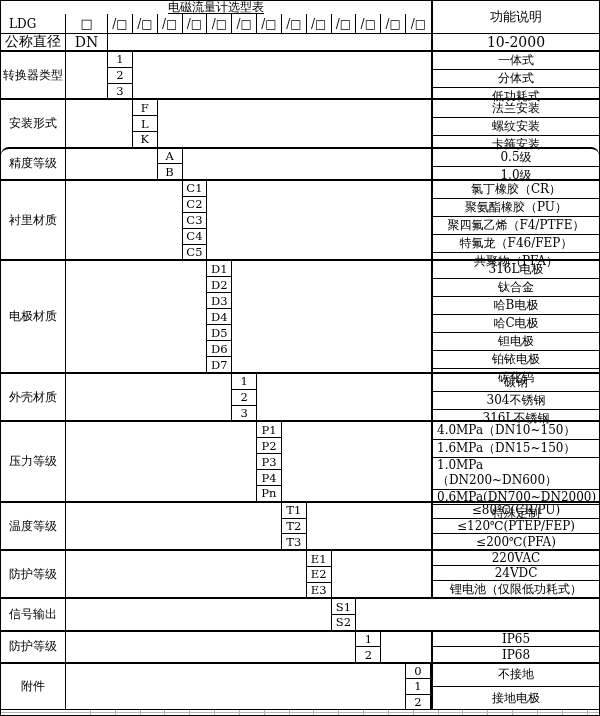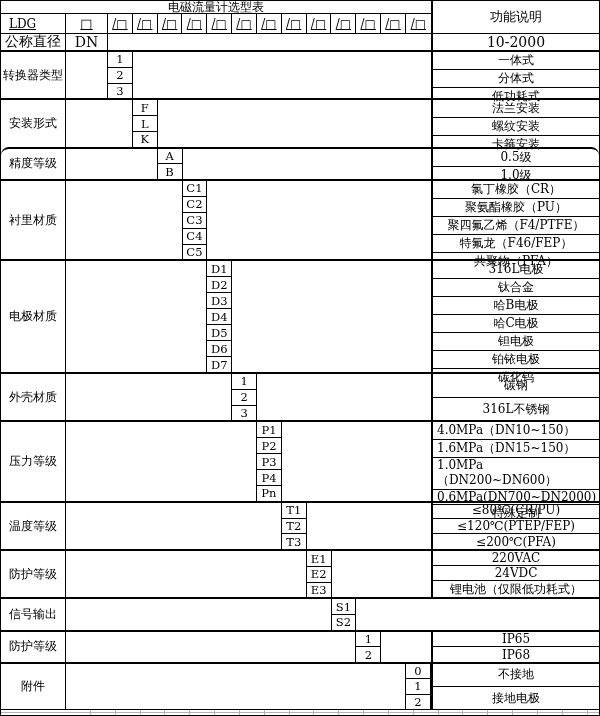--- a/index.html
+++ b/index.html
@@ -8,24 +8,24 @@
     width:600px;height:716px;
     border:1px solid #000;
     display:flex;flex-direction:column;
     font-family:"DejaVu Serif", serif;
     color:#000;background:#fff;
     overflow:hidden;
   }
   .cellc{display:flex;align-items:center;justify-content:center;}
   
   .top{display:flex;height:33px;border-bottom:1px solid #000;flex:0 0 auto;}
-  .top-left{width:430px;display:flex;flex-direction:column;flex:0 0 auto;}
+  .top-left{width:430px;display:flex;flex-direction:column;flex:0 0 auto;align-items:center;}
   .title-cell{height:13px;border-bottom:1px solid #000;font-size:12px;line-height:12px;
               display:flex;align-items:center;justify-content:center;}
-  .ldg-row{flex:1;display:flex;text-decoration:underline;}
+  .ldg-row{flex:1;display:flex;}
   .ldg-label{width:65px;border-right:1px solid #000;display:flex;align-items:center;
              padding-left:8px;font-size:12px;}
   .ldg-box{width:42px;border-right:1px solid #000;font-size:13px;}
   .slot{width:24.84px;border-right:1px solid #000;font-size:12px;
         display:flex;align-items:center;justify-content:center;}
   .slot:last-child{border-right:none;}
   .func-header{flex:1;border-left:2px solid #000;font-size:13px;
                display:flex;align-items:center;justify-content:center;}
   
   .dn-row{height:16.1px;display:flex;flex:0 0 auto;font-size:14px;}
@@ -180,20 +180,21 @@
         <div class="s-label cellc">外壳材质</div>
         <div class="s-leftblank" style="width: 166.2px;"></div>
         <div class="s-codes">
           <div class="s-code">1</div>
           <div class="s-code">2</div>
           <div class="s-code">3</div>
         </div>
         <div class="s-rightblank"></div>
         <div class="s-funcs">
           <div class="s-func">碳钢</div>
+          <div class="s-func">304不锈钢</div>
           <div class="s-func">316L不锈钢</div>
         </div>
       </div>
       <div class="section" style="height: 80.5px;">
         <div class="s-label cellc">压力等级</div>
         <div class="s-leftblank" style="width: 191.04px;"></div>
         <div class="s-codes">
           <div class="s-code">P1</div>
           <div class="s-code">P2</div>
           <div class="s-code">P3</div>

